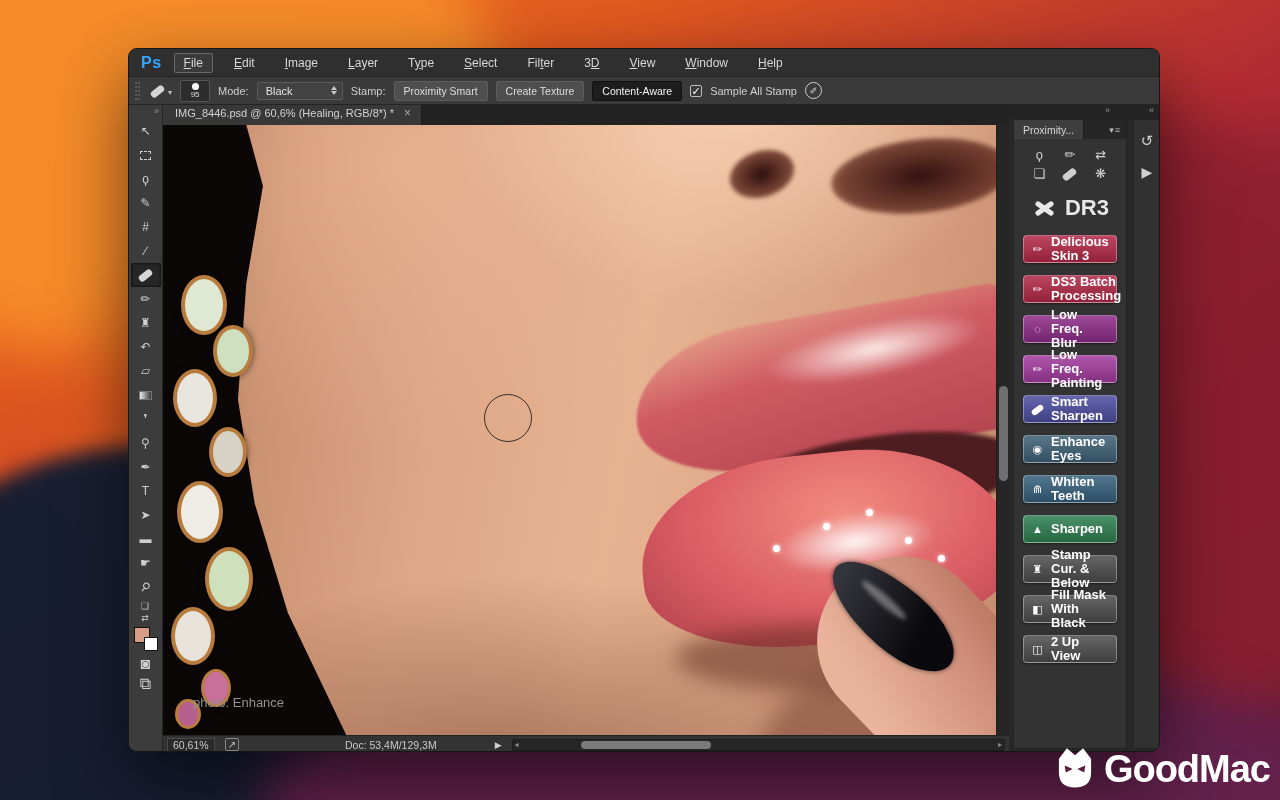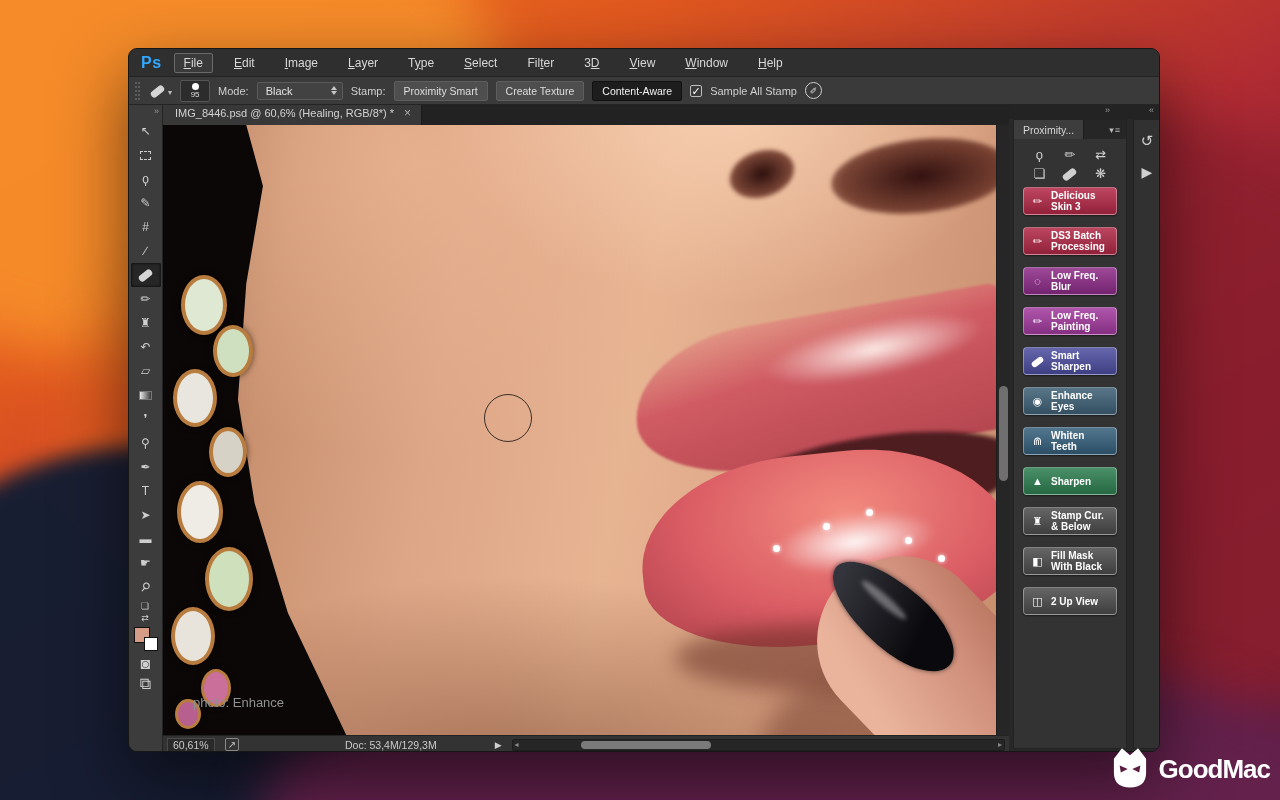--- a/index.html
+++ b/index.html
@@ -88,21 +88,21 @@
   .dr3 { display:flex; align-items:center; justify-content:center; gap:8px; color:#e8e8e8; padding:10px 0 12px; }
   .cross-icon { position:relative; width:26px; height:22px; }
   .cross-icon i { position:absolute; left:3px; top:9px; width:21px; height:5px; border-radius:3px; background:#e8e8e8; }
   .cross-icon i:first-child { transform:rotate(35deg); }
   .cross-icon i:last-child { transform:rotate(-35deg); }
   .dr3-text { font-size:22px; font-weight:bold; letter-spacing:0; }
   .actions { display:flex; flex-direction:column; gap:12px; padding:2px 9px; }
   .action-btn { height:28px; border-radius:4px; border:1px solid rgba(255,255,255,.35); display:flex; align-items:center; gap:6px; padding:0 6px; box-shadow:0 1px 2px rgba(0,0,0,.5); }
   .action-btn .ic { color:#fff; font-size:11px; width:15px; text-align:center; flex:0 0 15px; }
   .action-btn .ic .pill { width:13px; height:6px; background:#fff; }
-  .action-btn .lb { color:#fff; font-size:10px; font-weight:bold; line-height:1.1; }
+  .action-btn .lb { color:#fff; font-size:13px; font-weight:bold; line-height:1.1; }
   .iconstrip { position:absolute; left:124px; top:14px; width:28px; height:630px; background:#313131; border:1px solid #222; display:flex; flex-direction:column; align-items:center; padding-top:12px; gap:14px; color:#cfcfcf; }
   .iconstrip .hist { font-size:15px; }
   .iconstrip .play { font-size:14px; }
 
   
   .photo { position:absolute; inset:0;
     background:
       radial-gradient(ellipse 420px 300px at 68% -5%, rgba(248,210,180,.9), rgba(248,210,180,0) 70%),
       radial-gradient(ellipse 520px 420px at 30% 6%, rgba(235,180,146,.75), rgba(235,180,146,0) 70%),
       radial-gradient(ellipse 640px 320px at 42% 108%, rgba(118,66,44,.6), rgba(118,66,44,0) 65%),
@@ -134,21 +134,21 @@
   .finger-base { position:absolute; left:700px; top:542px; width:300px; height:260px; border-radius:70px; background:linear-gradient(110deg,#dfa18b,#b06e57); transform:rotate(-44deg); }
   .finger-body { position:absolute; left:734px; top:399px; width:170px; height:400px; border-radius:85px; background:linear-gradient(100deg,#eab49c 15%,#cf8e7a 60%,#a9654f); transform:rotate(-44deg); }
   .nail { position:absolute; left:698px; top:416px; width:64px; height:150px; border-radius:50%/55% 55% 45% 45%; background:linear-gradient(165deg,#34343c 10%,#0a0a0e 70%); transform:rotate(-49deg); box-shadow:0 0 5px rgba(0,0,0,.6); }
   .nail-shine { position:absolute; left:716px; top:446px; width:10px; height:58px; border-radius:50%; background:rgba(255,255,255,.35); transform:rotate(-49deg); filter:blur(2px); }
   .finger-shadow { position:absolute; left:596px; top:556px; width:150px; height:170px; border-radius:50%; background:rgba(104,52,38,.45); filter:blur(12px); }
   .brush-cursor { position:absolute; left:321px; top:269px; width:48px; height:48px; border:1.5px solid rgba(28,24,24,.85); border-radius:50%; }
   .photo-credit { position:absolute; left:30px; top:570px; color:#919191; font-size:13px; }
 
   
   .goodmac { position:absolute; right:10px; bottom:8px; display:flex; align-items:center; gap:6px; }
-  .goodmac-text { color:#fff; font-size:26px; font-weight:800; letter-spacing:-1px; }
+  .goodmac-text { color:#fff; font-size:38px; font-weight:800; letter-spacing:-1px; }
 </style>
 </head>
 <body>
 
 <div class="wallpaper">
   <div class="wp-blob wp-1"></div>
   <div class="wp-blob wp-2"></div>
   <div class="wp-blob wp-5"></div>
   <div class="wp-blob wp-3"></div>
   <div class="wp-blob wp-4"></div>
@@ -347,20 +347,27 @@
           <span class="panel-menu">▾≡</span>
         </div>
         <div class="mini-icons" id="mini-icons">
             <span>ϙ</span>
             <span>✏</span>
             <span>⇄</span>
             <span>❏</span>
             <span><span class="pill" style="background: rgb(207, 207, 207);"></span></span>
             <span>❋</span>
           </div>
+        <div class="dr3">
+          <span class="cross-icon">
+              <i></i>
+              <i></i>
+            </span>
+          <span class="dr3-text">DR3</span>
+        </div>
         <div class="actions" id="action-buttons">
             <div class="action-btn" style="background: linear-gradient(rgba(255, 255, 255, 0.14), rgba(0, 0, 0, 0.18)), rgb(179, 40, 71);">
               <span class="ic">✏</span>
               <span class="lb">Delicious Skin 3</span>
             </div>
             <div class="action-btn" style="background: linear-gradient(rgba(255, 255, 255, 0.14), rgba(0, 0, 0, 0.18)), rgb(176, 40, 69);">
               <span class="ic">✏</span>
               <span class="lb">DS3 Batch Processing</span>
             </div>
             <div class="action-btn" style="background: linear-gradient(rgba(255, 255, 255, 0.14), rgba(0, 0, 0, 0.18)), rgb(141, 43, 136);">

